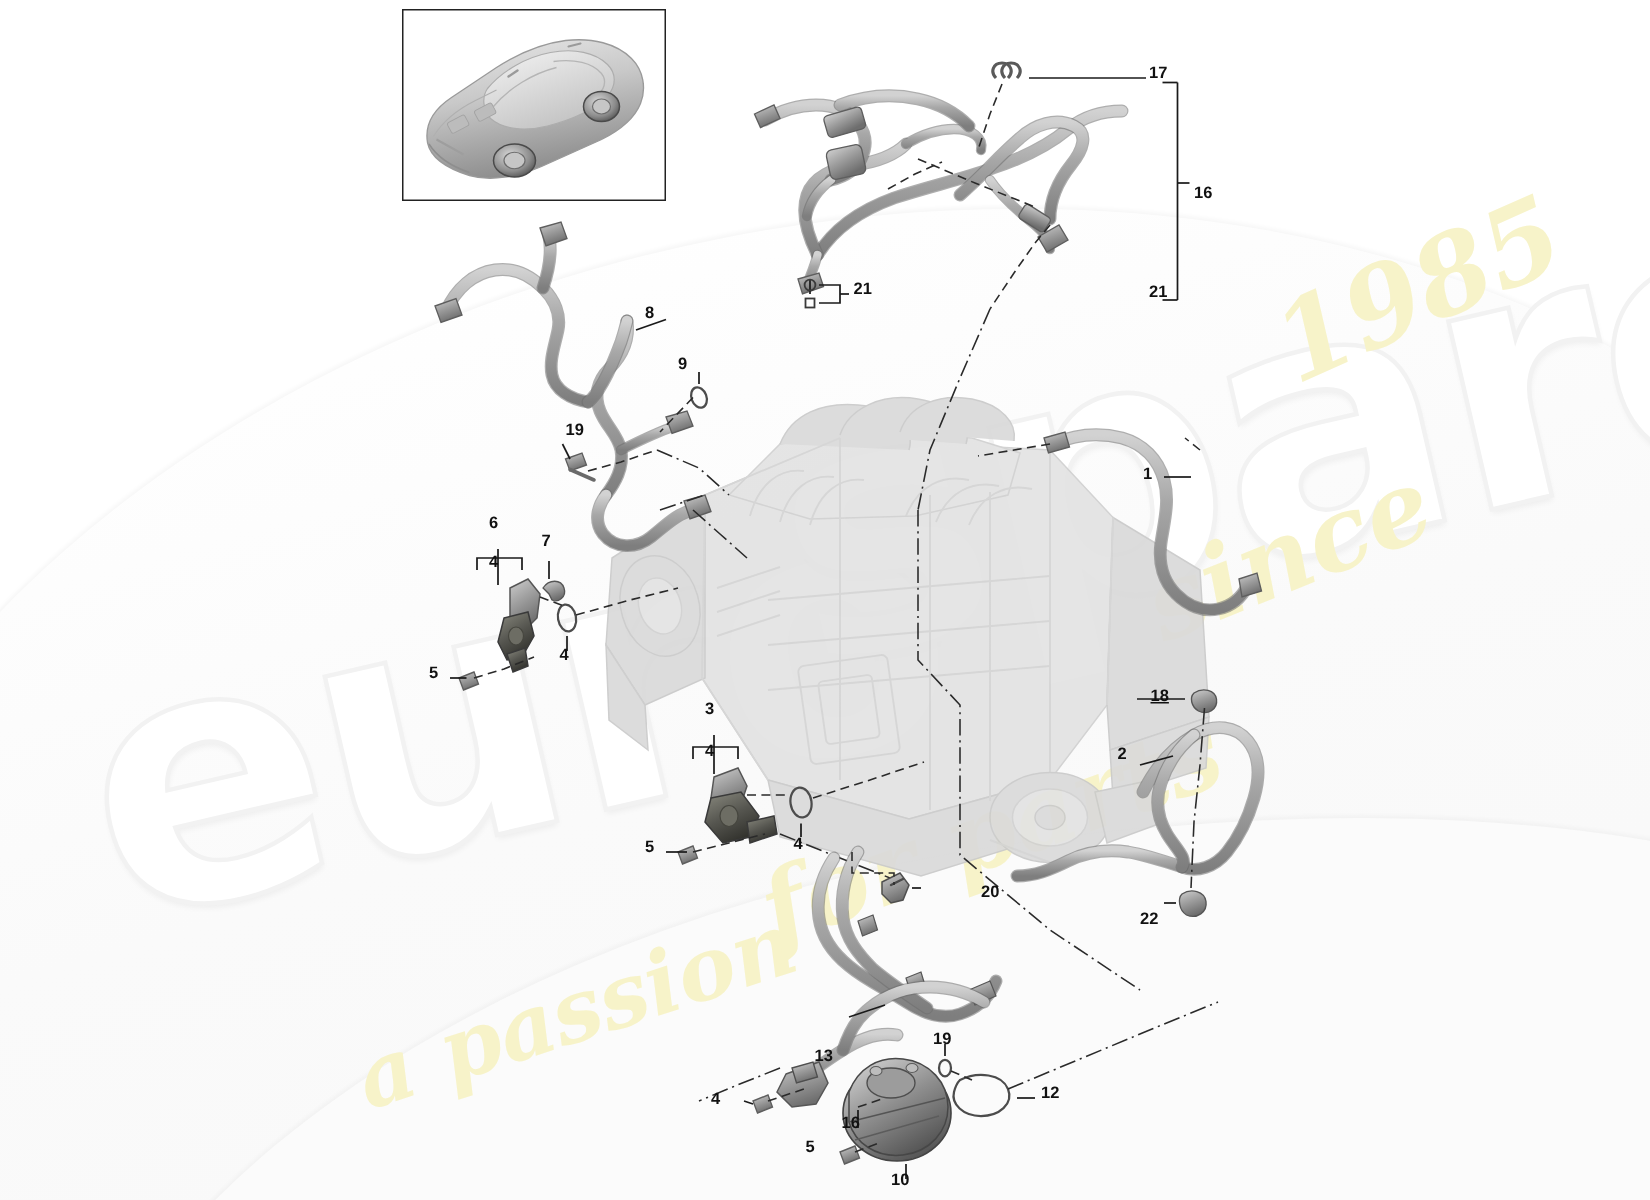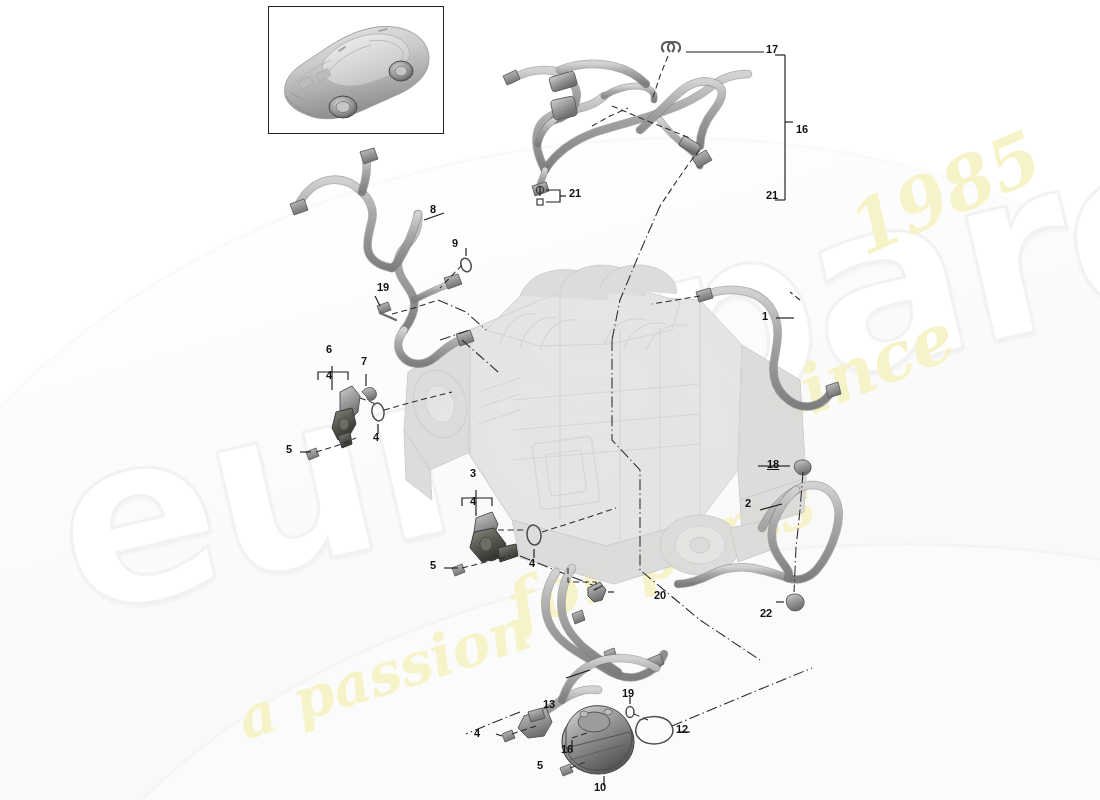--- a/index.html
+++ b/index.html
@@ -531,21 +531,21 @@
   <div class="lbl" style="left:373px; top:432px;">4</div>
   <div class="lbl" style="left:430px; top:560px;">5</div>
   <div class="lbl" style="left:286px; top:444px;">5</div>
   <div class="lbl" style="left:537px; top:760px;">5</div>
   <div class="lbl" style="left:326px; top:344px;">6</div>
   <div class="lbl" style="left:361px; top:356px;">7</div>
   <div class="lbl" style="left:430px; top:204px;">8</div>
   <div class="lbl" style="left:452px; top:238px;">9</div>
   <div class="lbl" style="left:594px; top:782px;text-align:center;">10</div>
   <div class="lbl" style="left:622px; top:688px;">19</div>
-  <div class="lbl" style="left:676px; top:724px;">12</div>
+  <div class="lbl" style="left:694px; top:724px;">12</div>
   <div class="lbl" style="left:543px; top:699px;">13</div>
   <div class="lbl" style="left:561px; top:744px;">16</div>
   <div class="lbl" style="left:474px; top:728px;">4</div>
   <div class="lbl" style="left:796px; top:113px;margin-top:11px;">16</div>
   <div class="lbl" style="left:766px; top:44px;">17</div>
   <div class="lbl" style="left:767px; top:459px;text-decoration:underline;">18</div>
   <div class="lbl" style="left:377px; top:282px;">19</div>
   <div class="lbl" style="left:618px; top:590px;margin-left:36px;">20</div>
   <div class="lbl" style="left:569px; top:188px;">21</div>
   <div class="lbl" style="left:766px; top:190px;">21</div>

